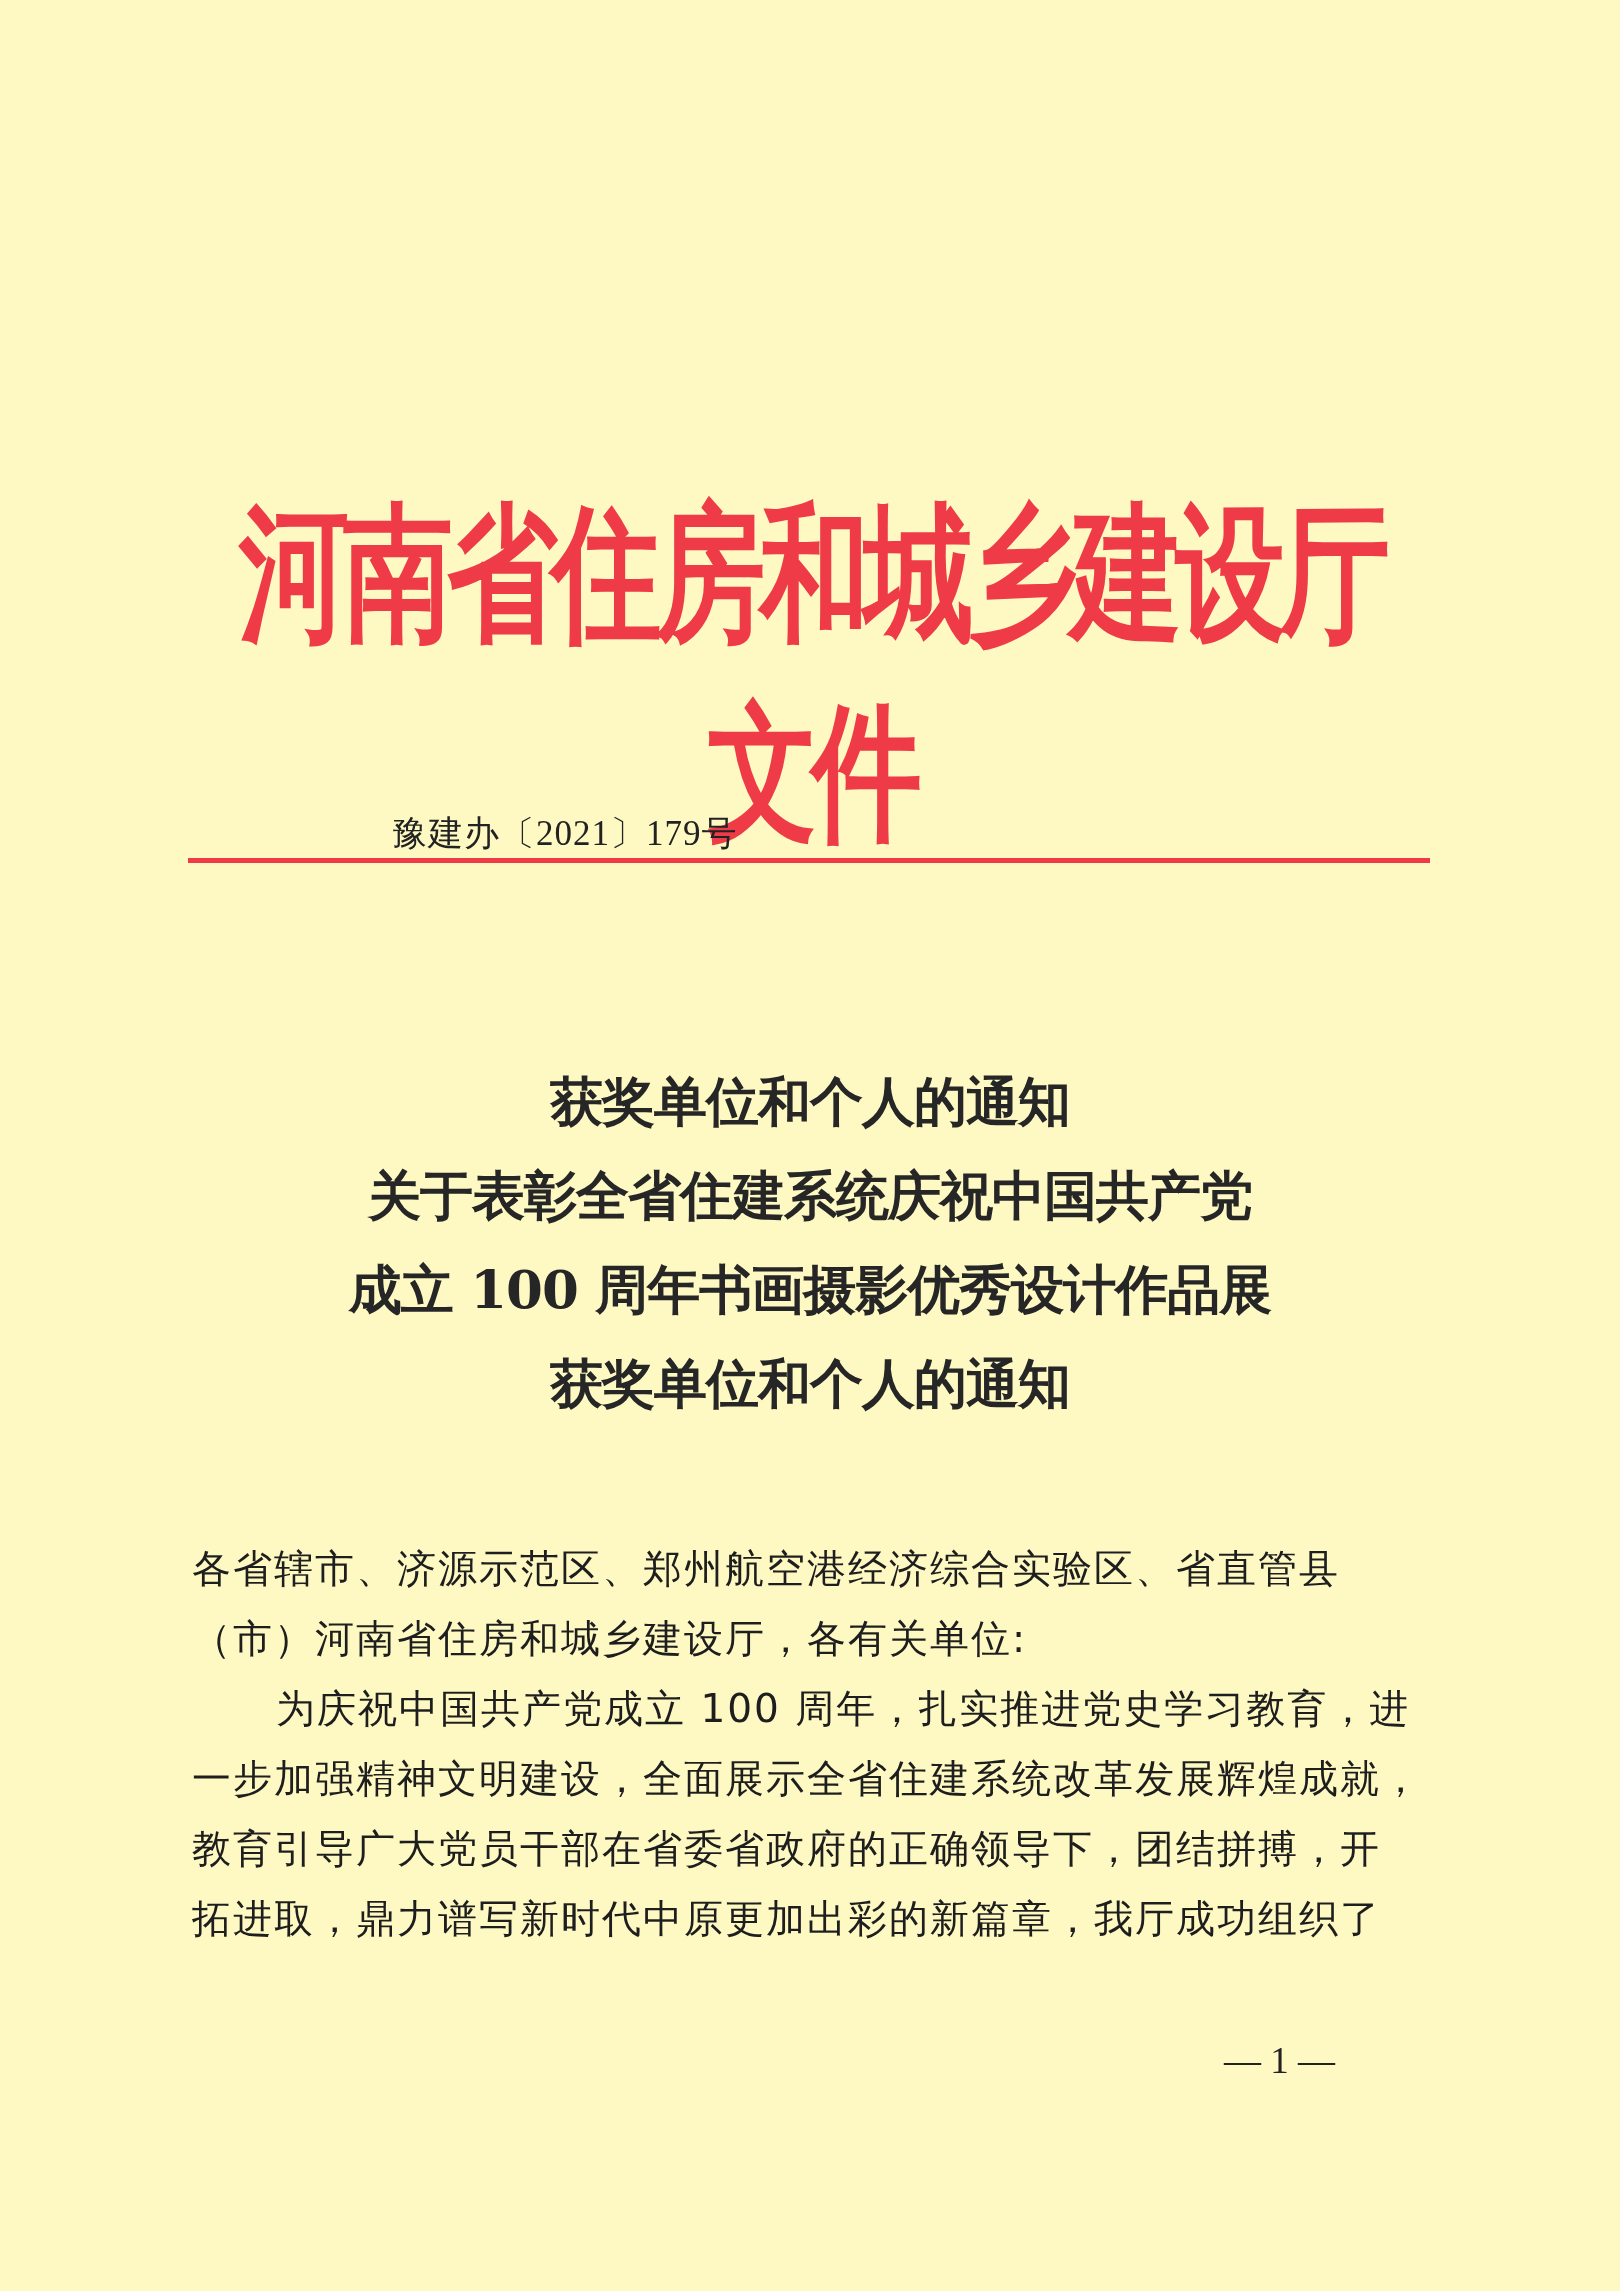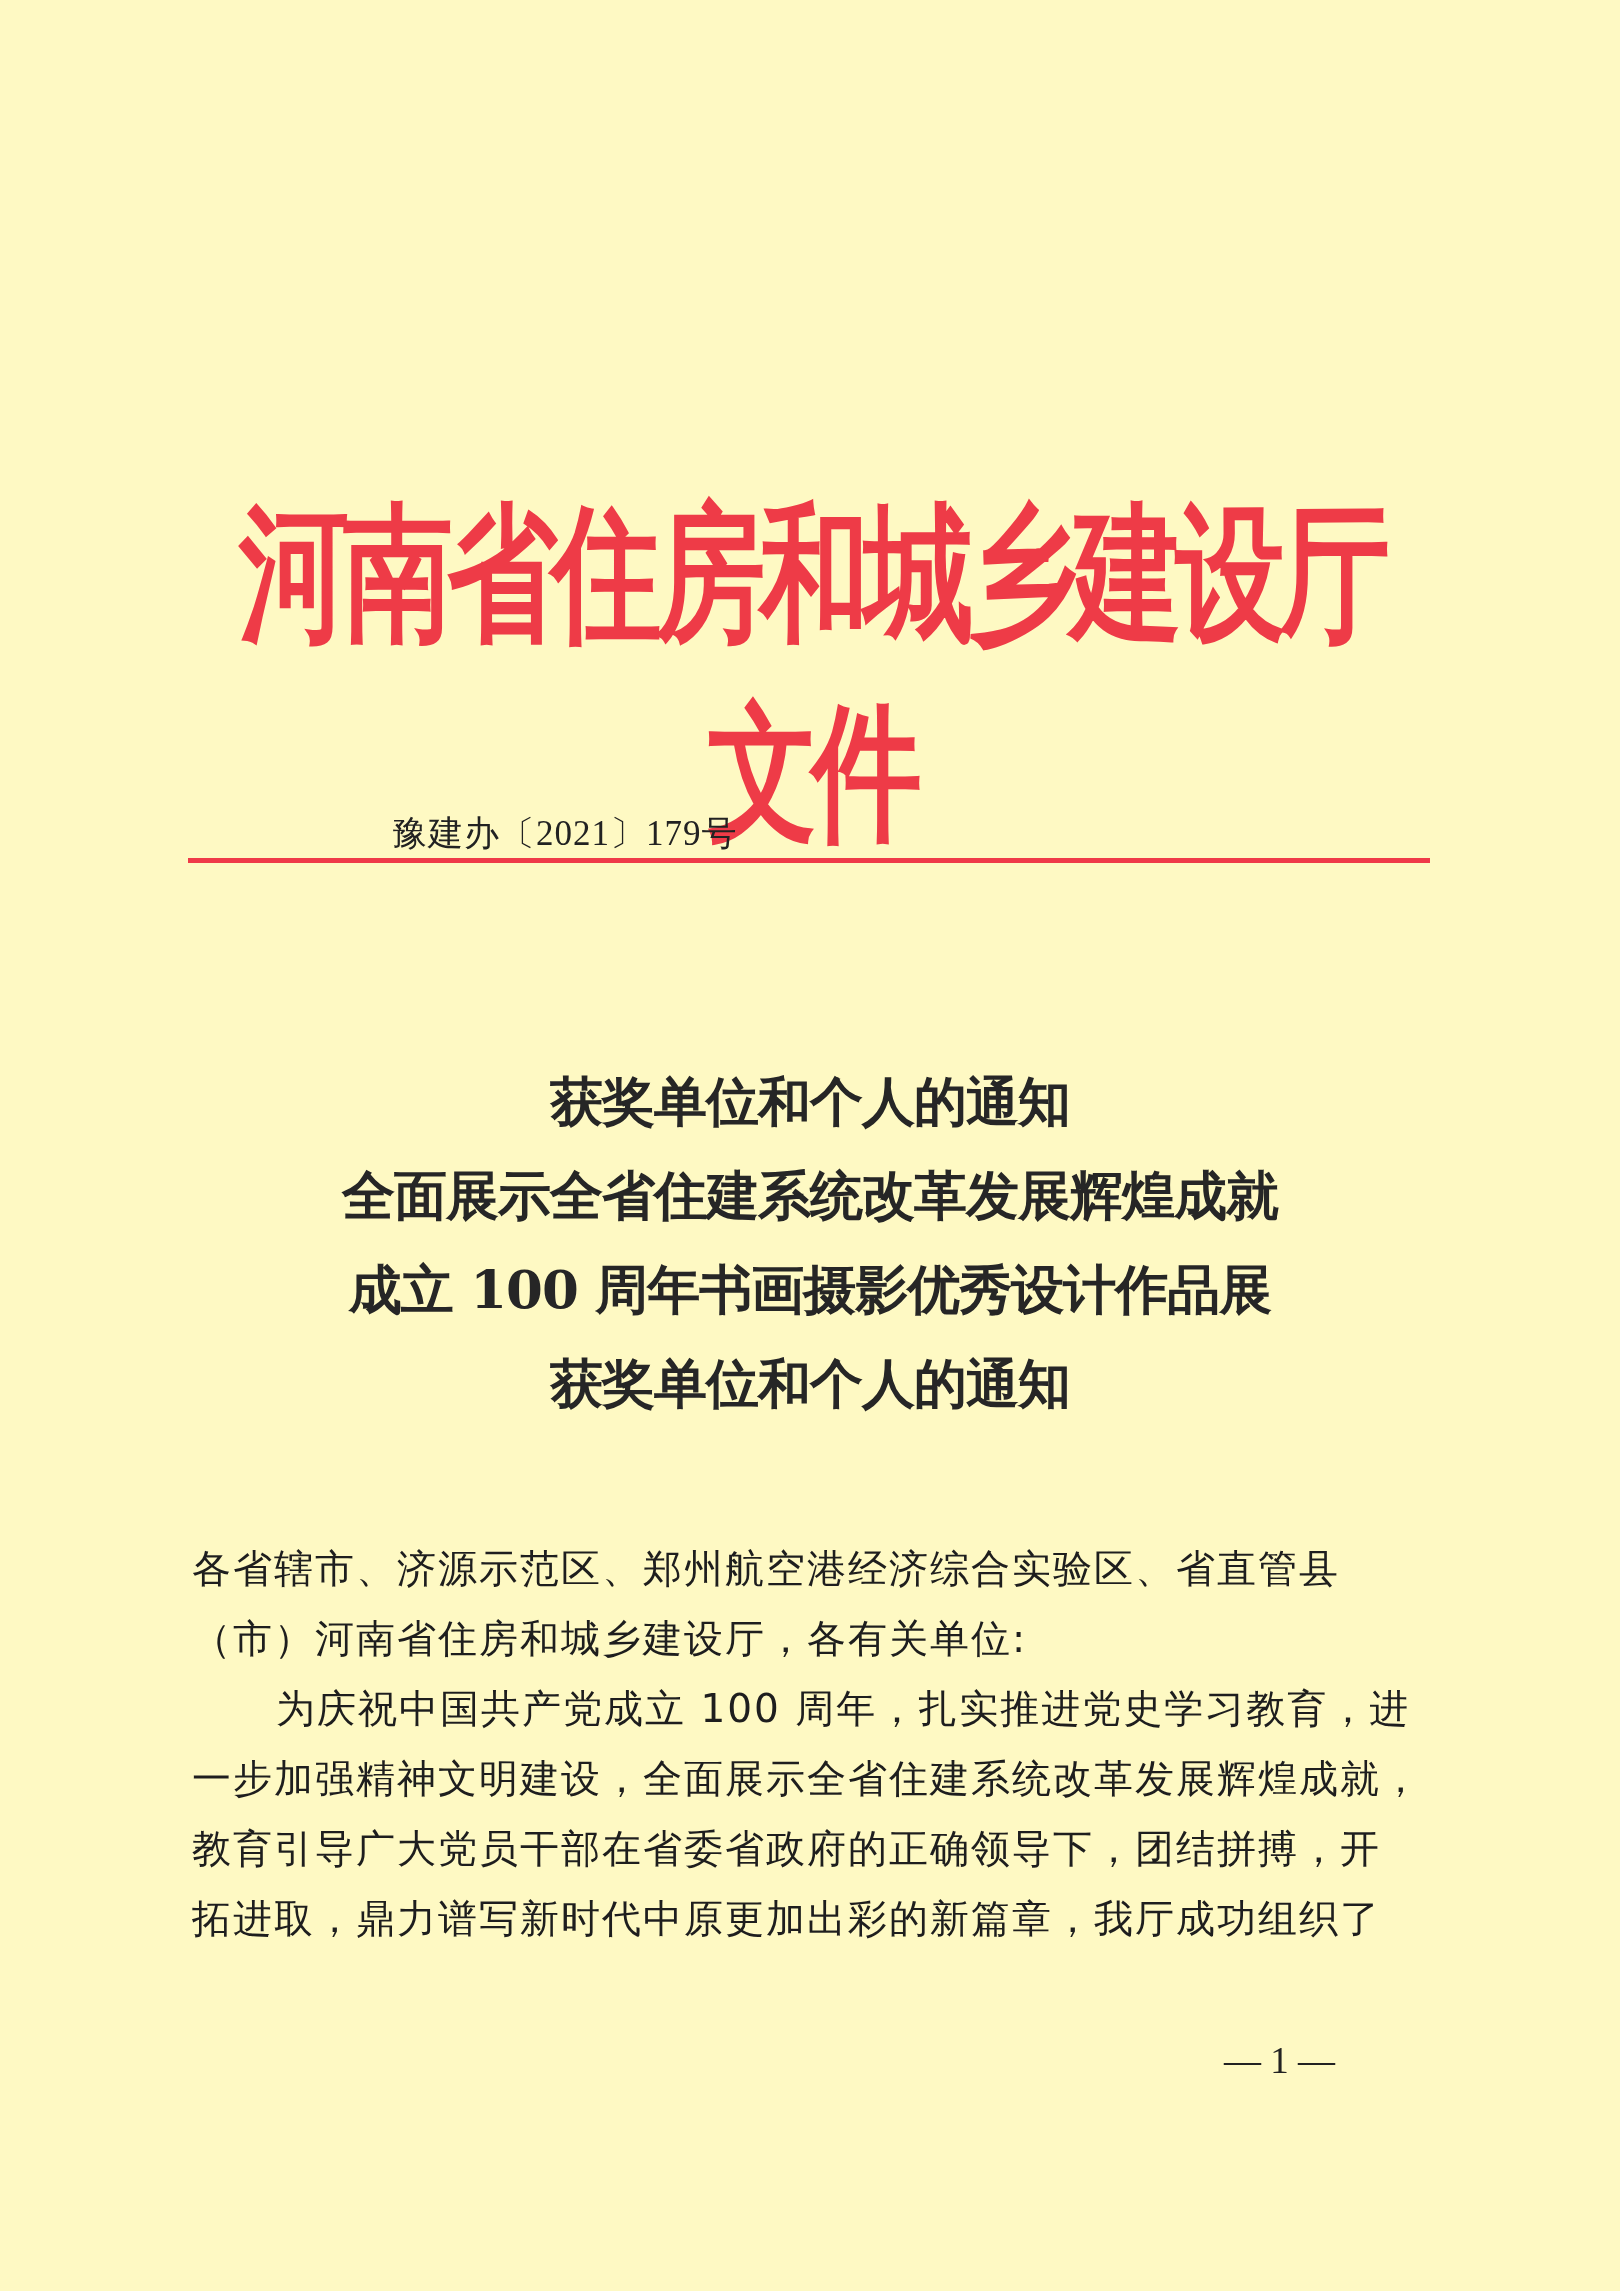--- a/index.html
+++ b/index.html
@@ -57,21 +57,21 @@
 <div class="page">
 
   <div class="red-header">河南省住房和城乡建设厅文件</div>
 
   <div class="doc-number">豫建办〔2021〕179号</div>
 
   <div class="red-rule"></div>
 
   <div class="title-block">
     <span class="title-line">获奖单位和个人的通知</span>
-    <span class="title-line">全面展示全省住建系统改革发展辉煌成就</span>
+    <span class="title-line">关于表彰全省住建系统庆祝中国共产党</span>
     <span class="title-line">成立 100 周年书画摄影优秀设计作品展</span>
     <span class="title-line">获奖单位和个人的通知</span>
   </div>
 
   <div class="body-text">
     <span class="body-line">各省辖市、济源示范区、郑州航空港经济综合实验区、省直管县</span>
     <span class="body-line">（市）河南省住房和城乡建设厅，各有关单位:</span>
     <span class="body-line indent">为庆祝中国共产党成立 100 周年，扎实推进党史学习教育，进</span>
     <span class="body-line">一步加强精神文明建设，全面展示全省住建系统改革发展辉煌成就，</span>
     <span class="body-line">教育引导广大党员干部在省委省政府的正确领导下，团结拼搏，开</span>

